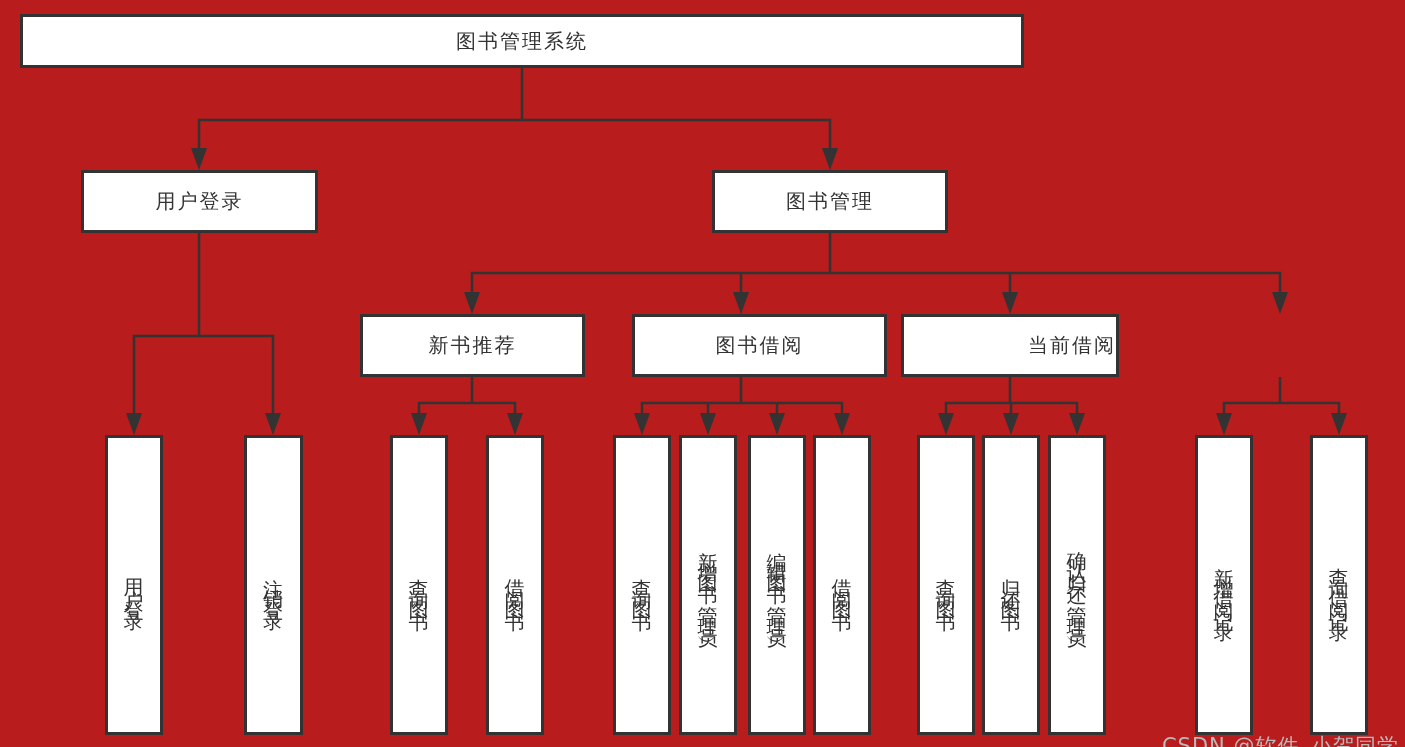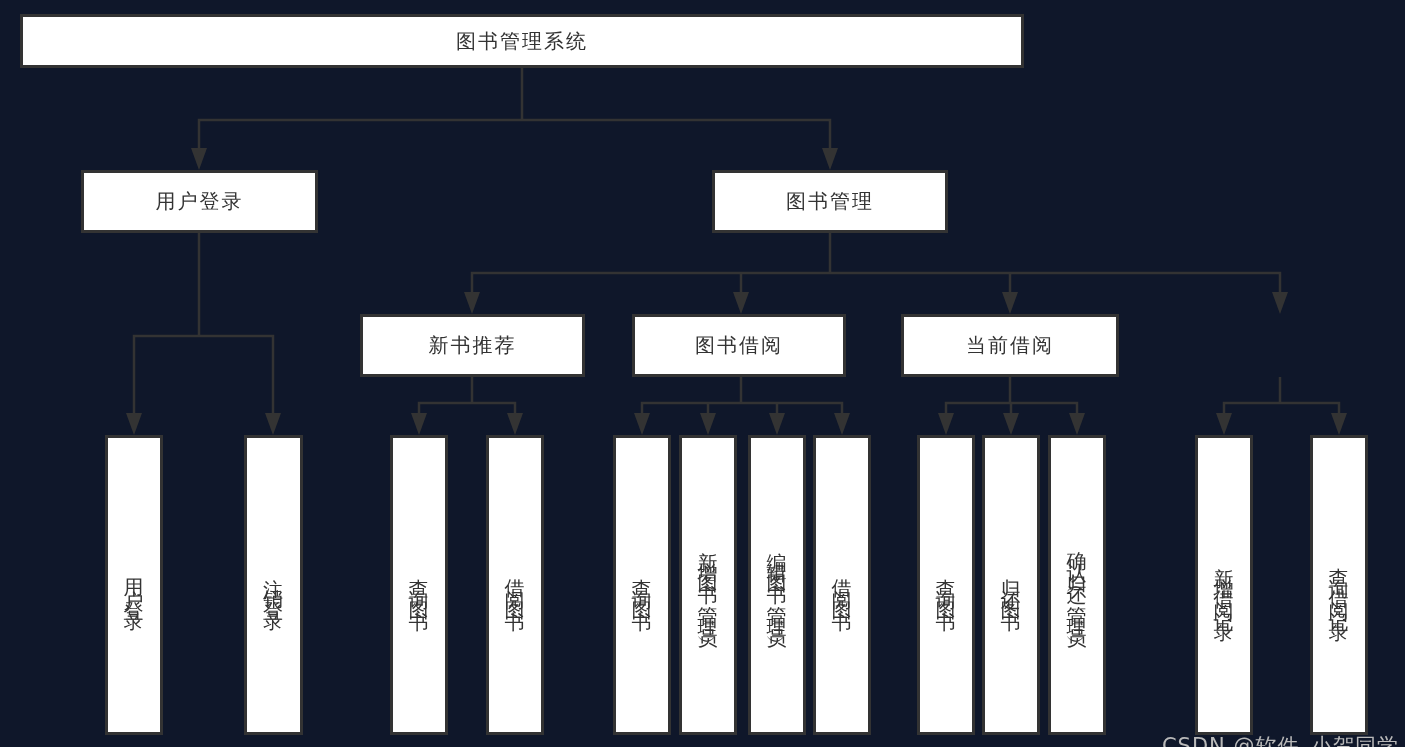--- a/index.html
+++ b/index.html
@@ -1,19 +1,19 @@
 <!DOCTYPE html>
 <html><head>
 <meta charset="utf-8">
 <style>
   html,body{margin:0;padding:0;background:#ffffff;}
   .stage{
     position:relative;
     width:1405px;height:747px;
-    background:#0f172a;
+    background:#b91c1c;
     overflow:hidden;
     font-family:"DejaVu Sans","Liberation Sans",sans-serif;
   }
   .connectors{position:absolute;left:0;top:0;z-index:0;}
   .node{
     position:absolute;
     box-sizing:border-box;
     border:3px solid #333333;
     background:#ffffff;
     color:#333333;
@@ -97,24 +97,24 @@
   <div class="node" style="left:81px;top:170px;width:237px;height:63px;">
     <span>用户登录</span>
   </div>
   <div class="node" style="left:712px;top:170px;width:236px;height:63px;">
     <span>图书管理</span>
   </div>
 
   <div class="node" style="left:360px;top:314px;width:225px;height:63px;">
     <span>新书推荐</span>
   </div>
-  <div class="node" style="left:632px;top:314px;width:214px;height:63px;">
+  <div class="node" style="left:632px;top:314px;width:255px;height:63px;">
     <span>图书借阅</span>
   </div>
-  <div class="node" style="left:901px;top:314px;width:218px;height:63px;">
+  <div class="node" style="left:901px;top:314px;width:218px;height:63px;justify-content:flex-end;">
     <span>当前借阅</span>
   </div>
 
   <div class="node" style="left:105px;top:435px;width:58px;height:300px;">
     <span class="leaf-text">用户登录</span>
   </div>
   <div class="node" style="left:244px;top:435px;width:59px;height:300px;">
     <span class="leaf-text">注销登录</span>
   </div>
   <div class="node" style="left:390px;top:435px;width:58px;height:300px;">

